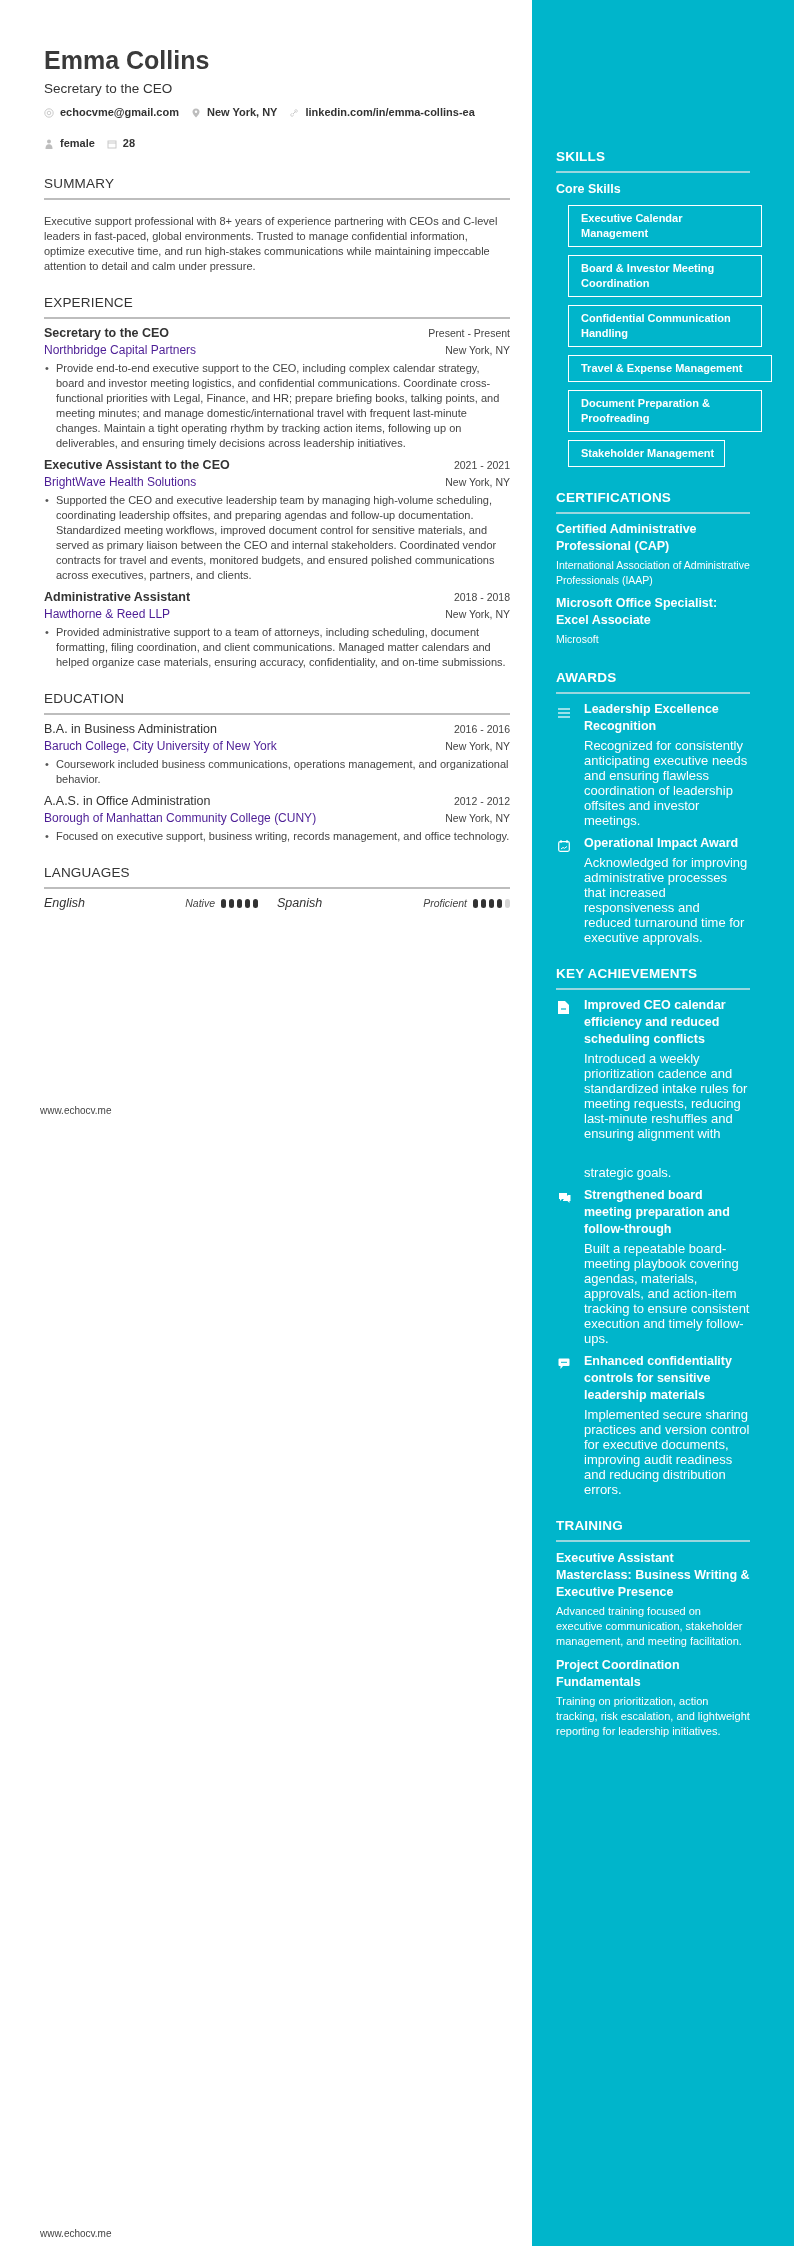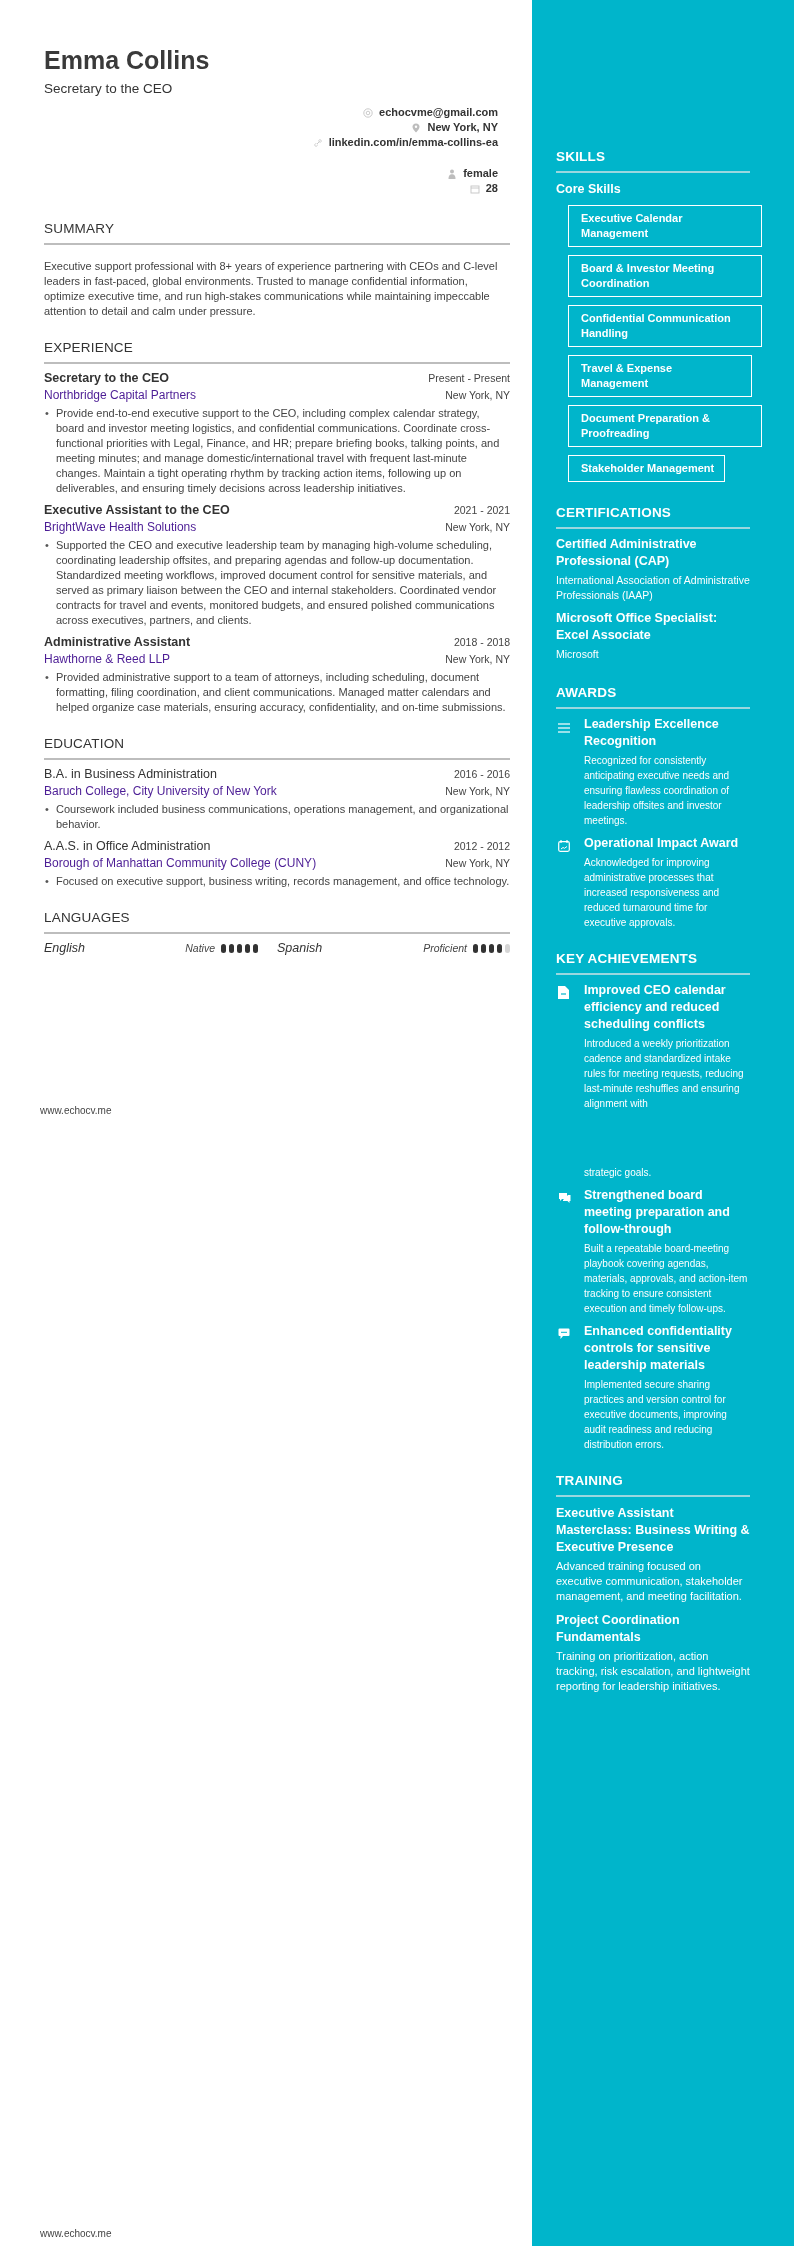--- a/index.html
+++ b/index.html
@@ -4,21 +4,21 @@
 <style>
   * { box-sizing: border-box; margin: 0; padding: 0; }
   html, body { width: 794px; height: 2246px; background: #ffffff; }
   body { position: relative; font-family: "Liberation Sans", "DejaVu Sans", sans-serif; color: #333; overflow: hidden; }
 
   .sidebar-bg { position: absolute; left: 532px; top: 0; width: 262px; height: 2246px; background: #00b5cb; }
 
   .main { position: absolute; left: 44px; top: 44px; width: 466px; }
   .name { font-size: 25px; font-weight: bold; color: #3a3a3a; line-height: 32px; }
   .title { font-size: 13.5px; color: #333; margin-top: 4px; line-height: 18px; }
-  .contact-row { display: flex; align-items: flex-end; margin-top: 5px; font-size: 11px; font-weight: bold; color: #333; line-height: 15px; flex-direction: column; }
+  .contact-row { display: flex; align-items: flex-start; margin-top: 5px; font-size: 11px; font-weight: bold; color: #333; line-height: 15px; }
   .contact-item { display: flex; align-items: center; margin-right: 12px; }
   .cicon { width: 10px; height: 10px; margin-right: 6px; display: inline-block; color: #bbb; }
 
   .section-title { font-size: 13.5px; color: #333; letter-spacing: 0.2px; line-height: 18px; padding-bottom: 5px; border-bottom: 2px solid #bdbdbd; }
   .section { margin-top: 20px; }
   .summary-text { font-size: 11px; line-height: 15px; color: #444; margin-top: 14px; }
 
   .entry { margin-top: 6px; }
   .entry-head { display: flex; justify-content: space-between; align-items: baseline; line-height: 17px; }
   .entry-role { font-size: 12.5px; font-weight: bold; color: #333; }
@@ -45,21 +45,21 @@
   .side-sub { font-size: 12.5px; font-weight: bold; margin-top: 8px; line-height: 16px; }
   .chip { display: inline-block; border: 1px solid #fff; padding: 5px 10px 5px 12px; font-size: 11px; font-weight: bold; line-height: 15px; margin-top: 8px; margin-left: 12px; }
   .chip.full { display: block; width: 194px; }
   .cert-name { font-size: 12.5px; font-weight: bold; line-height: 17px; margin-top: 7px; }
   .cert-org { font-size: 10.5px; line-height: 15px; margin-top: 3px; }
 
   .award { display: flex; margin-top: 7px; }
   .award-icon { width: 28px; flex: none; padding-top: 3px; padding-left: 2px; }
   .award-body { flex: 1; }
   .award-title { font-size: 12.5px; font-weight: bold; line-height: 17px; }
-  .award-desc { font-size: 10px; line-height: 15px; margin-top: 3px; }
+  .award-desc { font-size: 13px; line-height: 15px; margin-top: 3px; }
   .train-title { font-size: 12.5px; font-weight: bold; line-height: 17px; margin-top: 8px; }
   .train-desc { font-size: 11px; line-height: 15px; margin-top: 3px; }
 </style>
 </head>
 <body>
 
 <div class="sidebar-bg"></div>
 
 <div class="main">
   <div class="name">Emma Collins</div>
@@ -219,21 +219,21 @@
 <div class="footer" style="top:1105px">www.echocv.me</div>
 <div class="footer" style="top:2228px">www.echocv.me</div>
 
 <div class="side" style="top:148px">
   <div>
     <div class="side-title">SKILLS</div>
     <div class="side-sub">Core Skills</div>
     <div class="chip full">Executive Calendar Management</div>
     <div class="chip full">Board &amp; Investor Meeting Coordination</div>
     <div class="chip full">Confidential Communication Handling</div>
-    <div><span class="chip" style="width:184px">Travel &amp; Expense Management</span></div>
+    <div><span class="chip" style="width:204px">Travel &amp; Expense Management</span></div>
     <div class="chip full">Document Preparation &amp; Proofreading</div>
     <div><span class="chip">Stakeholder Management</span></div>
   </div>
 
   <div style="margin-top:22px">
     <div class="side-title">CERTIFICATIONS</div>
     <div class="cert-name">Certified Administrative Professional (CAP)</div>
     <div class="cert-org">International Association of Administrative Professionals (IAAP)</div>
     <div class="cert-name">Microsoft Office Specialist: Excel Associate</div>
     <div class="cert-org">Microsoft</div>

